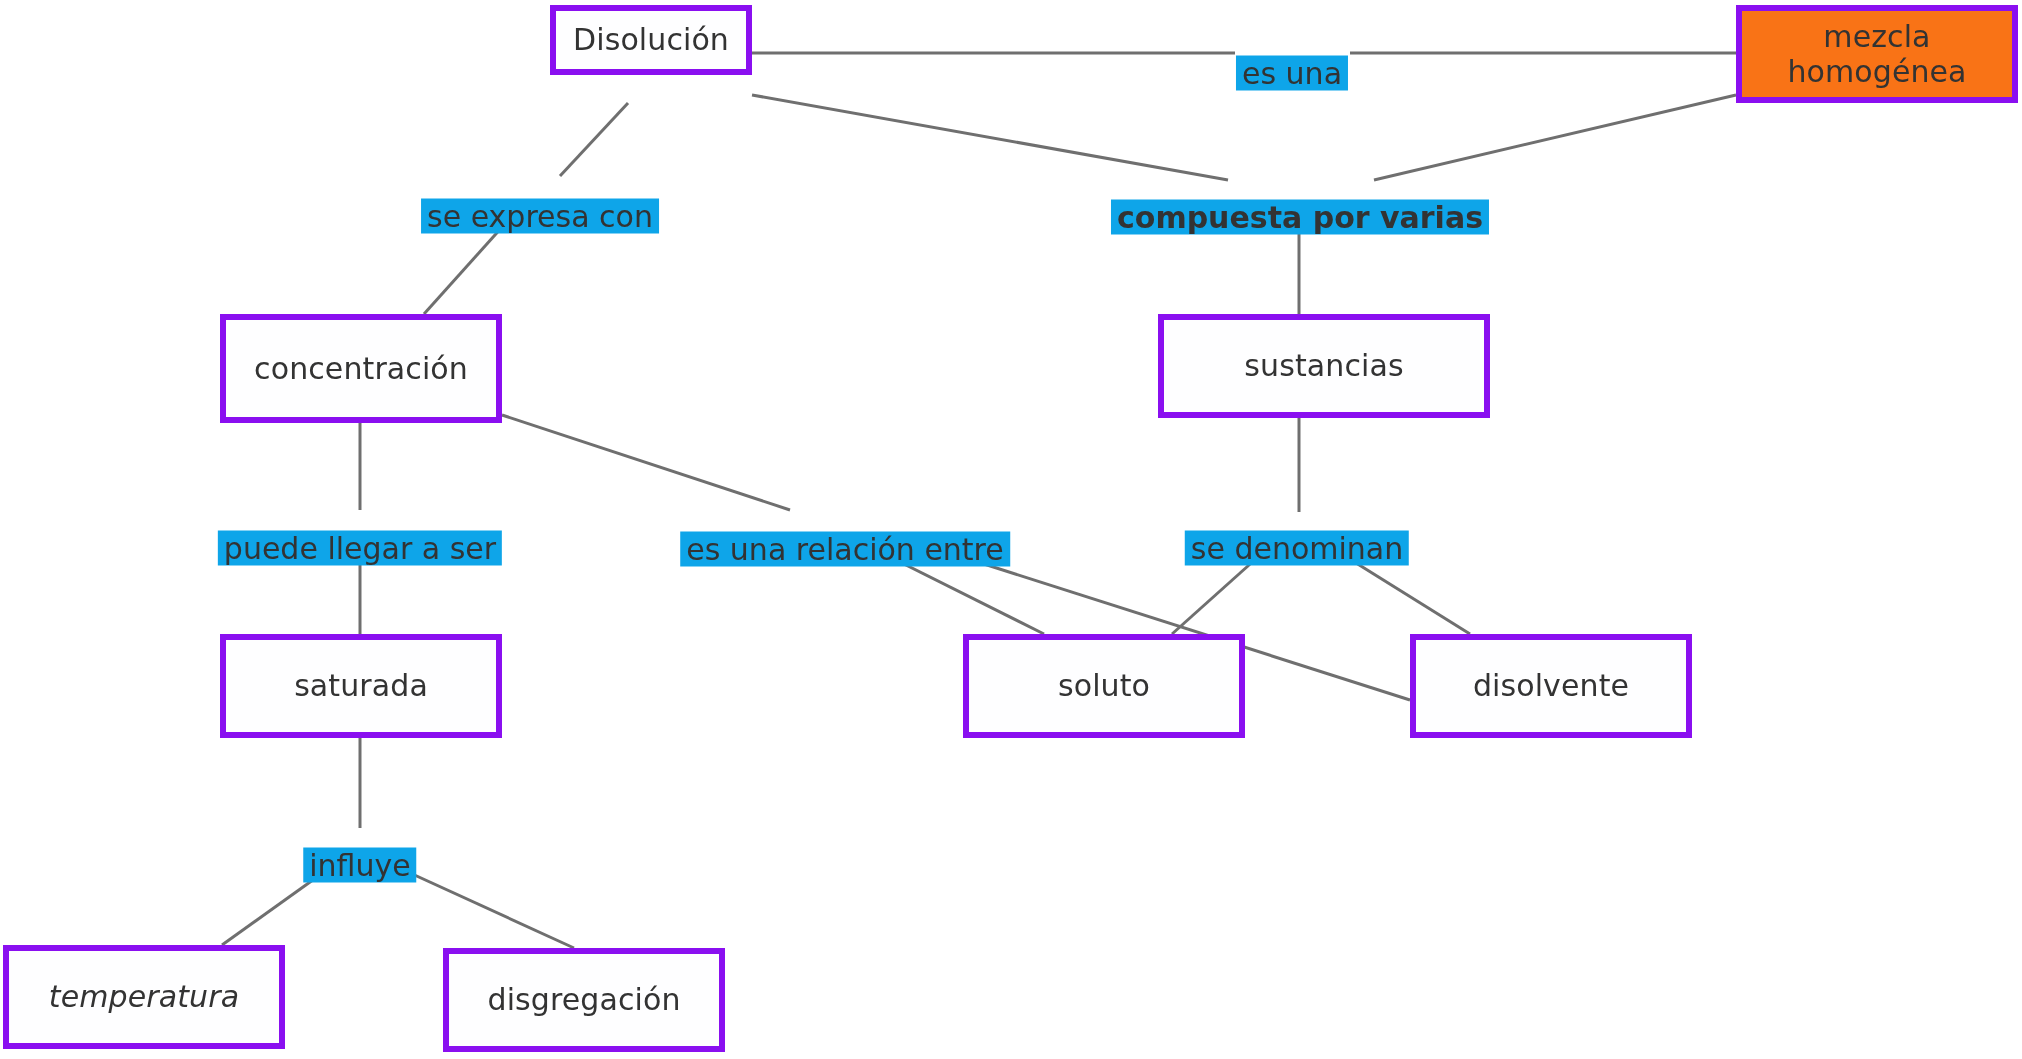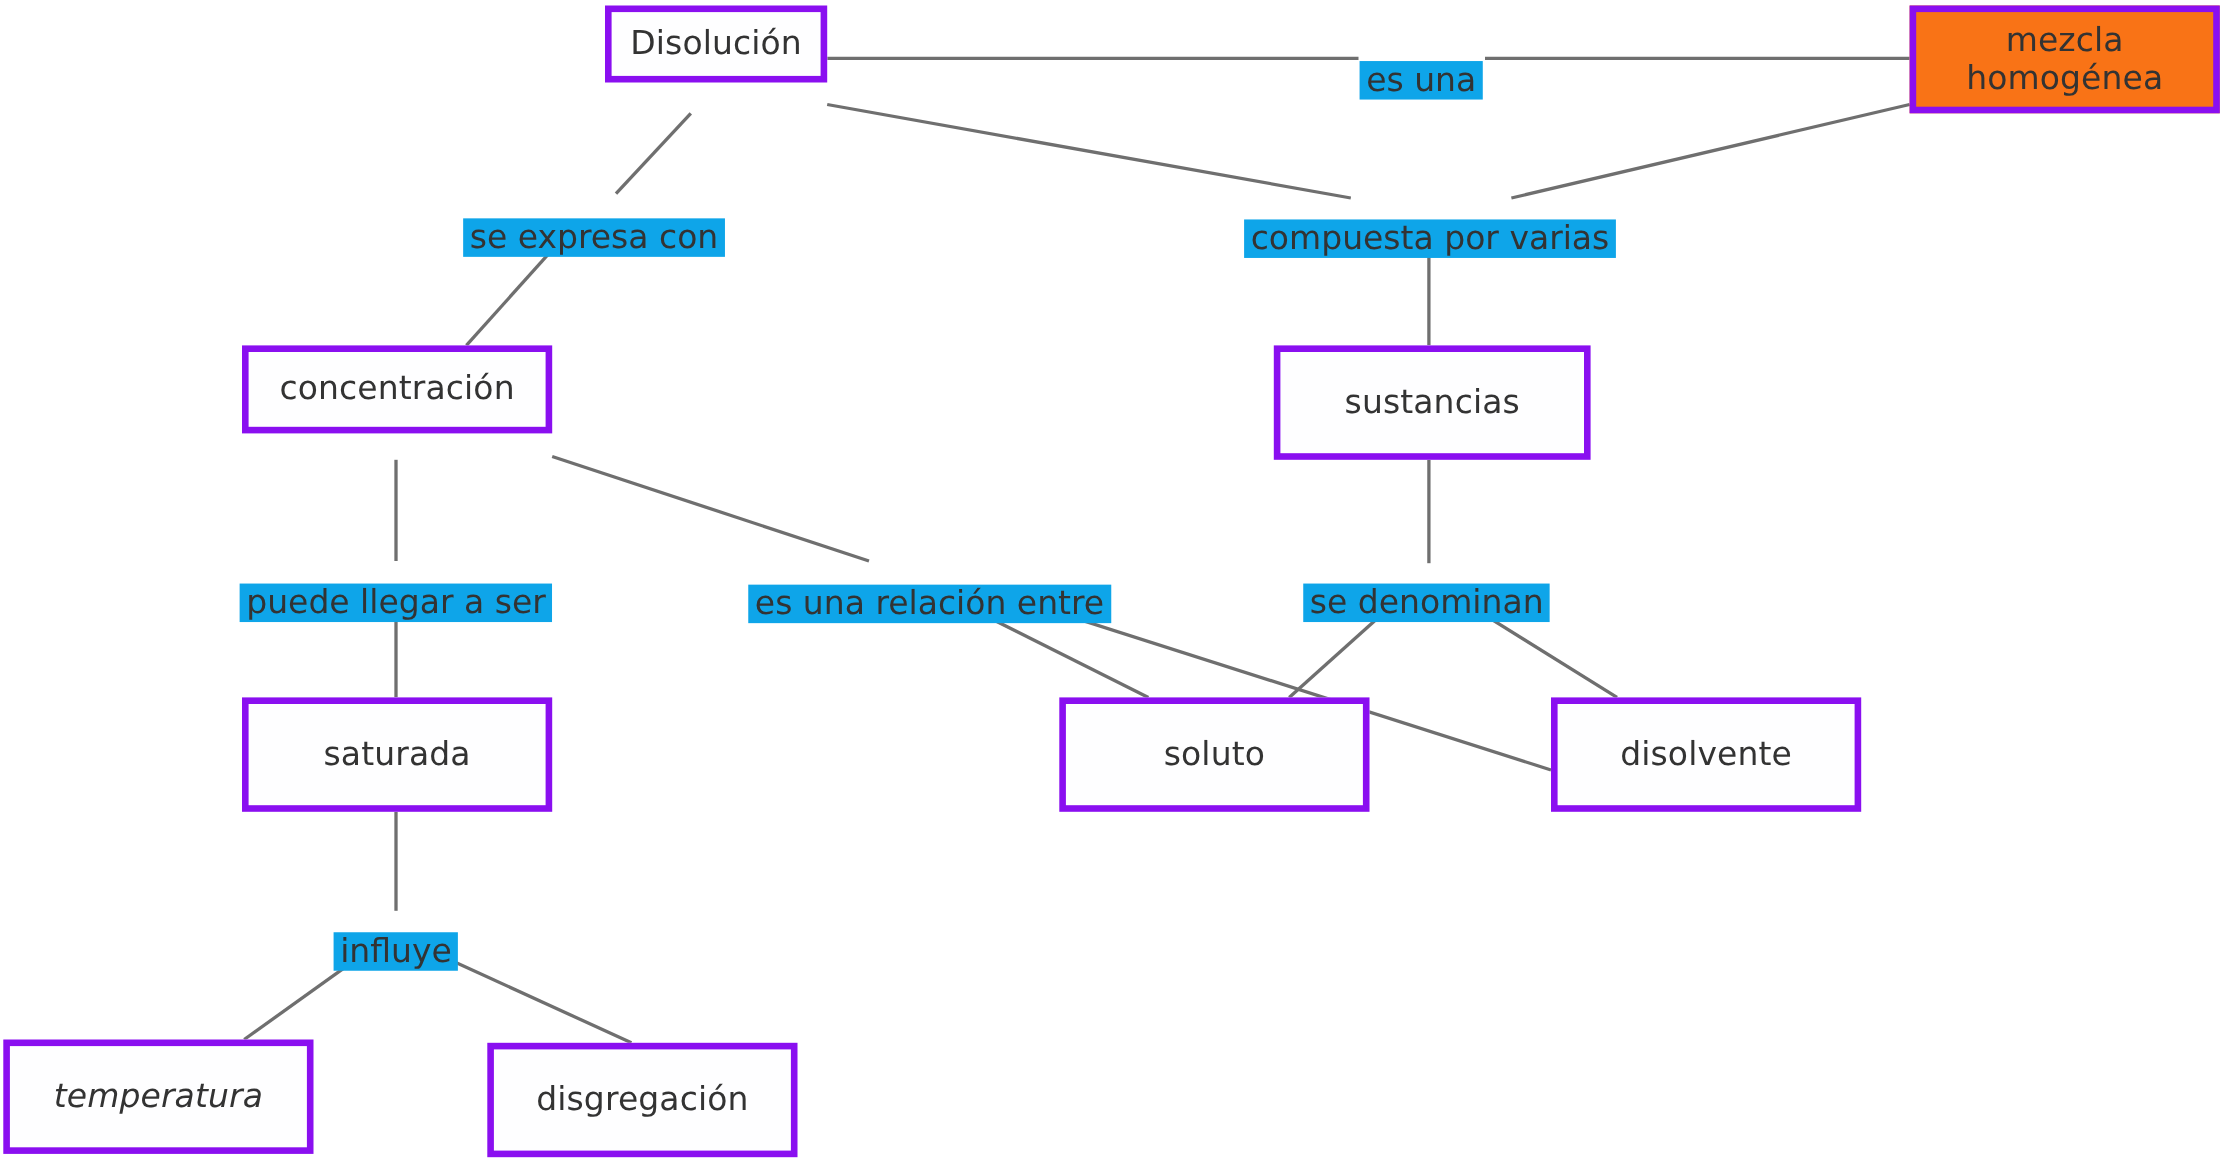--- a/index.html
+++ b/index.html
@@ -84,24 +84,24 @@
       <polyline points="386,862 574,948" fill="none" stroke="#6f6f6f" stroke-width="3" stroke-linecap="butt"></polyline>
     </svg>
   <div id="node-layer">
       <div class="node" style="left: 550px; top: 5px; width: 202px; height: 70px; border-color: rgb(138, 15, 240); background: rgb(254, 254, 255);">
         <span class="node-label">Disolución</span>
       </div>
       <div class="node" style="left: 1736px; top: 5px; width: 282px; height: 98px; border-color: rgb(138, 15, 240); background: #f97316;">
         <span class="node-label">mezcla
 homogénea</span>
       </div>
-      <div class="node" style="left: 220px; top: 314px; width: 282px; height: 80px; border-color: rgb(138, 15, 240); background: rgb(254, 254, 255);">
+      <div class="node" style="left: 220px; top: 314px; width: 282px; height: 109px; border-color: rgb(138, 15, 240); background: rgb(254, 254, 255);">
         <span class="node-label">concentración</span>
       </div>
-      <div class="node" style="left: 1158px; top: 314px; width: 288px; height: 104px; border-color: rgb(138, 15, 240); background: rgb(254, 254, 255);">
+      <div class="node" style="left: 1158px; top: 314px; width: 332px; height: 104px; border-color: rgb(138, 15, 240); background: rgb(254, 254, 255);">
         <span class="node-label">sustancias</span>
       </div>
       <div class="node" style="left: 220px; top: 634px; width: 282px; height: 104px; border-color: rgb(138, 15, 240); background: rgb(254, 254, 255);">
         <span class="node-label">saturada</span>
       </div>
       <div class="node" style="left: 963px; top: 634px; width: 282px; height: 104px; border-color: rgb(138, 15, 240); background: rgb(254, 254, 255);">
         <span class="node-label">soluto</span>
       </div>
       <div class="node" style="left: 1410px; top: 634px; width: 282px; height: 104px; border-color: rgb(138, 15, 240); background: rgb(254, 254, 255);">
         <span class="node-label">disolvente</span>
@@ -109,19 +109,19 @@
       <div class="node" style="left: 3px; top: 945px; width: 282px; height: 104px; border-color: rgb(138, 15, 240); background: rgb(254, 254, 255); font-style: italic;">
         <span class="node-label">temperatura</span>
       </div>
       <div class="node" style="left: 443px; top: 948px; width: 282px; height: 104px; border-color: rgb(138, 15, 240); background: rgb(254, 254, 255);">
         <span class="node-label">disgregación</span>
       </div>
     </div>
   <div id="label-layer">
       <div class="edge-label" style="left: 1292px; top: 53px; color: rgb(51, 51, 51);">es una</div>
       <div class="edge-label" style="left: 540px; top: 196px; color: rgb(51, 51, 51);">se expresa con</div>
-      <div class="edge-label" style="left: 1300px; top: 197px; color: rgb(51, 51, 51);">compuesta por varias</div>
+      <div class="edge-label" style="left: 1300px; top: 197px; color: rgb(51, 51, 51); font-weight: bold;">compuesta por varias</div>
       <div class="edge-label" style="left: 360px; top: 528px; color: rgb(51, 51, 51);">puede llegar a ser</div>
       <div class="edge-label" style="left: 845px; top: 529px; color: rgb(51, 51, 51);">es una relación entre</div>
       <div class="edge-label" style="left: 1297px; top: 528px; color: rgb(51, 51, 51);">se denominan</div>
       <div class="edge-label" style="left: 360px; top: 845px; color: rgb(51, 51, 51);">influye</div>
     </div>
 </div>
 
 </body></html>

